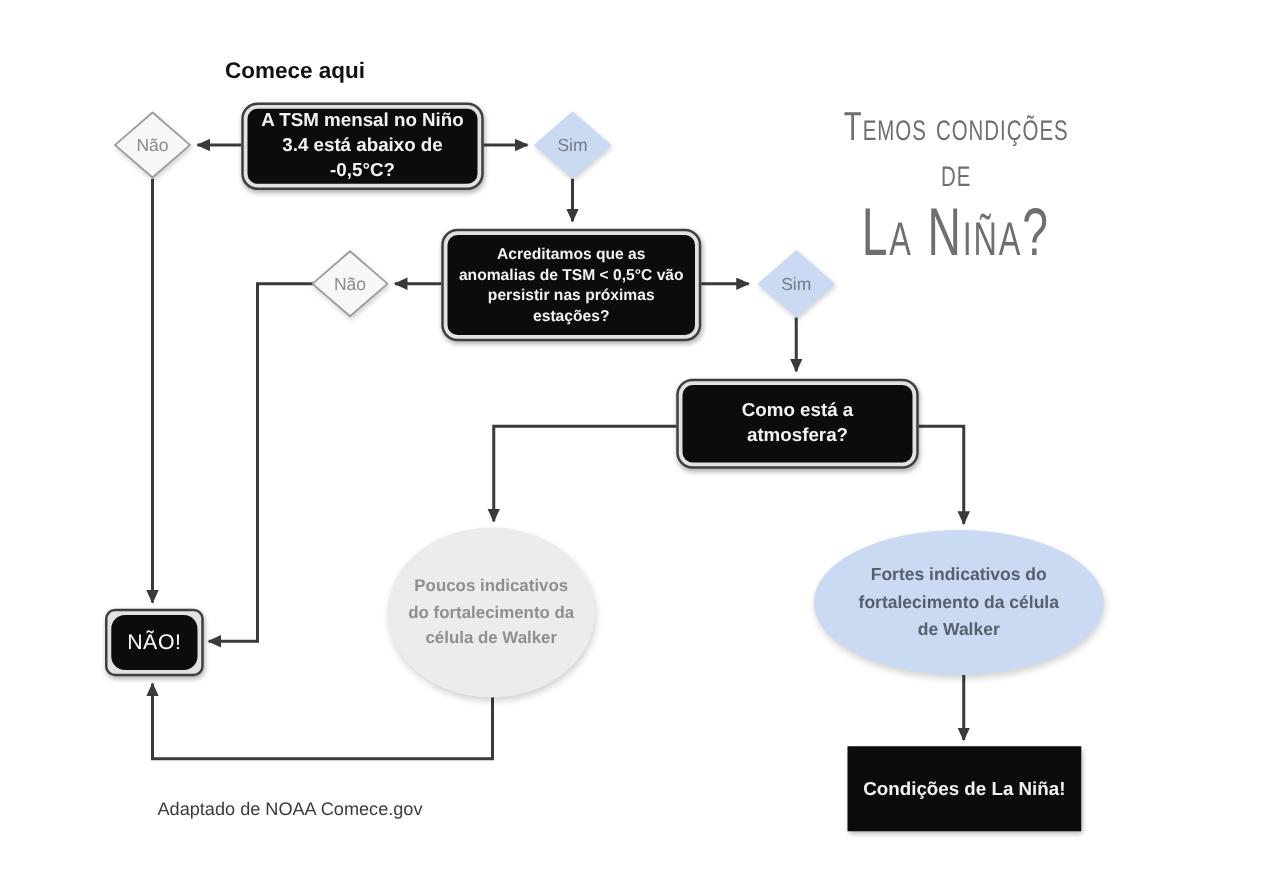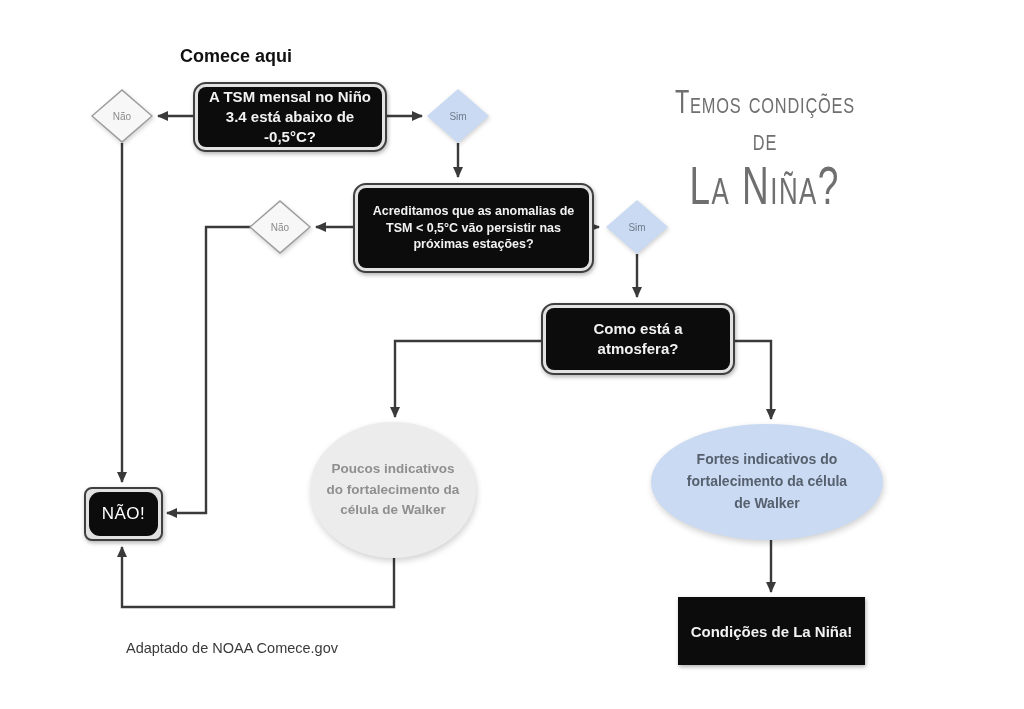--- a/index.html
+++ b/index.html
@@ -108,21 +108,21 @@
   .diamond.nao .shape-outer { background: var(--nao-diamond-border, #9b9b9b); }
   .diamond.nao .shape-inner { background: var(--nao-diamond-fill, #f7f7f7); }
   .diamond.sim .shape-outer { background: var(--blue-fill, #c9daf2); }
   .diamond.sim .shape-inner { background: var(--blue-fill, #c9daf2); }
   .diamond .label {
     position: absolute;
     inset: 0;
     display: flex;
     align-items: center;
     justify-content: center;
-    font-size: 10px;
+    font-size: 14px;
   }
   .diamond.nao .label { color: #8a8a8a; }
   .diamond.sim .label { color: #707b8a; }
   .diamond { filter: drop-shadow(1px 2px 2px rgba(0,0,0,0.18)); }
 
   
   .ellipse {
     border-radius: 50%;
     display: flex;
     align-items: center;
@@ -220,21 +220,21 @@
     <div class="shape-outer"></div>
     <div class="shape-inner"></div>
     <div class="label">Não</div>
   </div>
   <div class="node diamond sim" style="left:427px; top:89px;">
     <div class="shape-outer"></div>
     <div class="shape-inner"></div>
     <div class="label">Sim</div>
   </div>
 
-  <div class="node ringbox q2" style="left:353px; top:183px; width:241px; height:90px;">
+  <div class="node ringbox q2" style="left:353px; top:183px; width:208px; height:90px;">
     <div class="inner">Acreditamos que as anomalias de TSM &lt; 0,5°C vão persistir nas próximas estações?</div>
   </div>
 
   <div class="node diamond nao" style="left:249px; top:200px;">
     <div class="shape-outer"></div>
     <div class="shape-inner"></div>
     <div class="label">Não</div>
   </div>
   <div class="node diamond sim" style="left:606px; top:200px;">
     <div class="shape-outer"></div>

